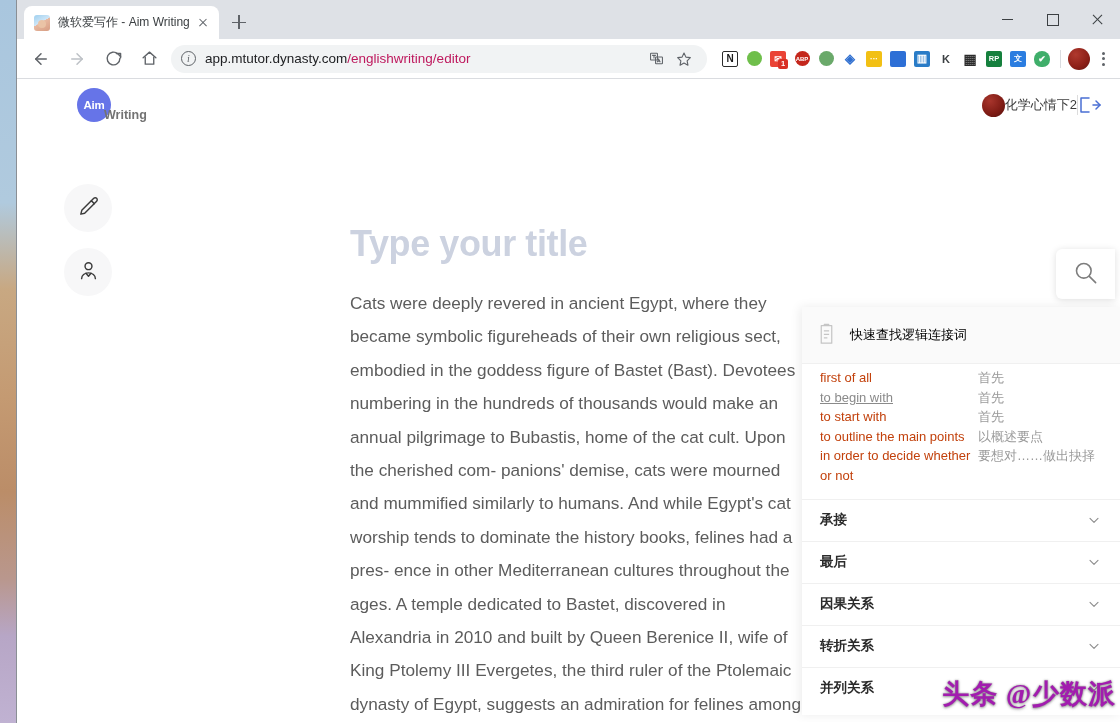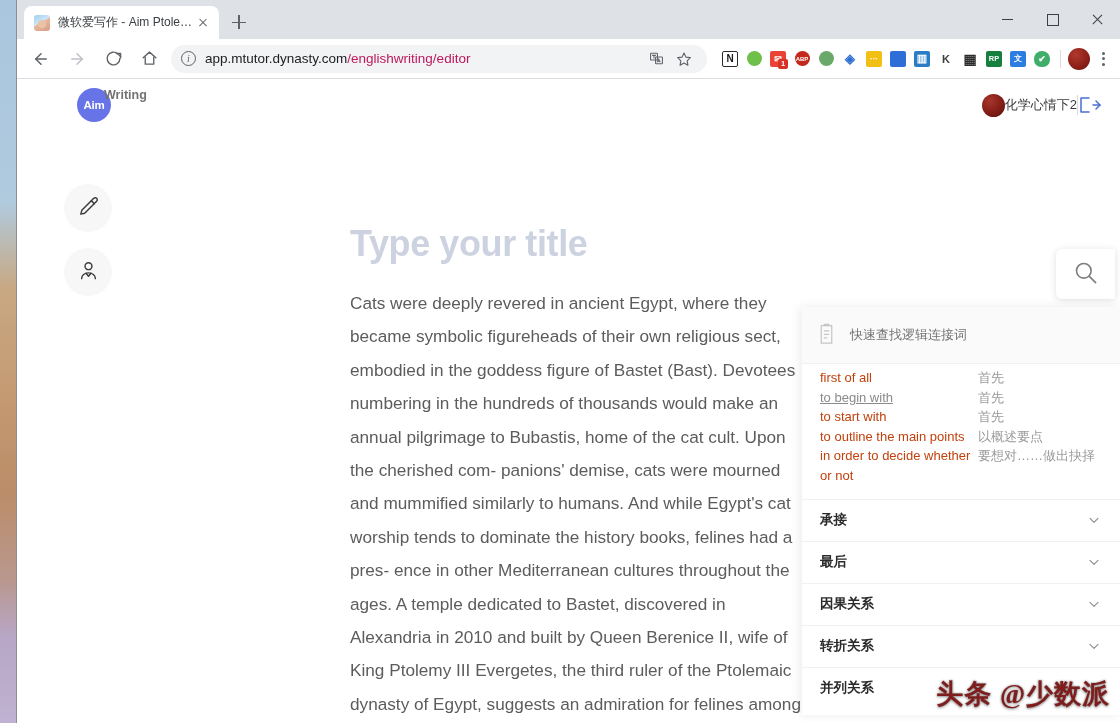--- a/index.html
+++ b/index.html
@@ -160,21 +160,21 @@
   .kebab { width: 22px; height: 26px; display:flex; flex-direction:column; align-items:center; justify-content:center; gap: 2.5px; cursor:pointer; }
   .kebab i { width: 3px; height: 3px; border-radius: 50%; background: #5f6368; display:block; }
 
   
   .page { position: relative; height: 643px; background: #fff; overflow: hidden; }
 
   .app-header {
     height: 52px; display: flex; align-items: center;
     padding: 0 18px 0 60px;
   }
-  .logo { display: flex; align-items: flex-start; cursor: pointer; }
+  .logo { display: flex; align-items: flex-end; cursor: pointer; }
   .logo-badge {
     width: 34px; height: 34px; border-radius: 50%;
     background: #6674e8;
     display: flex; align-items: center; justify-content: center;
     color: #fff; font-size: 11.5px; font-weight: bold;
     letter-spacing: -0.2px;
   }
   .logo-word {
     font-size: 12.5px; font-weight: bold; color: #737373;
     margin-left: -7px; position: relative; z-index: 2;
@@ -228,60 +228,60 @@
     width: 318px;
     background: #fff;
     box-shadow: -2px 0 10px rgba(0,0,0,0.08);
     padding-bottom: 6px;
   }
   .panel-search {
     height: 56px; background: #fafafa;
     display: flex; align-items: center; padding: 0 14px;
     cursor: text;
   }
-  .panel-search-ph { font-size: 13px; color: #737373; margin-left: 13px; }
+  .panel-search-ph { font-size: 13px; color: #000000; margin-left: 13px; }
   .sect {
     border-top: 1px solid #f0f0f0;
     padding: 0 18px;
   }
   .sect:first-of-type { border-top: none; }
   .sect-head {
     height: 41px; display: flex; align-items: center;
     cursor: pointer;
   }
   .sect-title { font-size: 13.5px; color: #2b2b2b; font-weight: bold; }
   .chev { margin-left: auto; width: 16px; height: 16px; color: #8a8a8a; }
   .chev.up { transform: rotate(180deg); }
   .phrases { padding: 4px 0 13px 0; }
   .ph-row { display: flex; align-items: flex-start; font-size: 13px; line-height: 19.6px; }
   .ph-en { width: 158px; flex: 0 0 158px; color: #c2410c; cursor: pointer; }
   .ph-en.hl { text-decoration: underline; color: #8a8a8a; }
   .ph-zh { color: #9a9a9a; }
 
   
   .watermark {
-    position: absolute; right: 10px; bottom: 10px;
-    font-size: 27px; font-weight: bold; color: #7f1d1d;
+    position: absolute; right: 4px; bottom: 10px;
+    font-size: 27px; font-weight: bold; color: #a21caf;
     font-family: "Liberation Serif", serif;
     text-shadow: 0 0 2px rgba(120,120,120,0.85), 0 1px 3px rgba(90,90,90,0.6);
     letter-spacing: 1px;
     pointer-events: none; white-space: nowrap;
   }
 </style>
 </head>
 <body>
 
 <div class="desktop"></div>
 
 <div class="browser">
 
   <div class="tabstrip">
     <div class="tab">
       <span class="tab-favicon"></span>
-      <span class="tab-title">微软爱写作 - Aim Ptolemy</span>
+      <span class="tab-title">微软爱写作 - Aim Writing</span>
       <span class="tab-close"></span>
     </div>
     <div class="newtab"></div>
     <div class="wincontrols">
       <div class="wc wc-min"></div>
       <div class="wc wc-max"></div>
       <div class="wc wc-close"></div>
     </div>
   </div>
 

